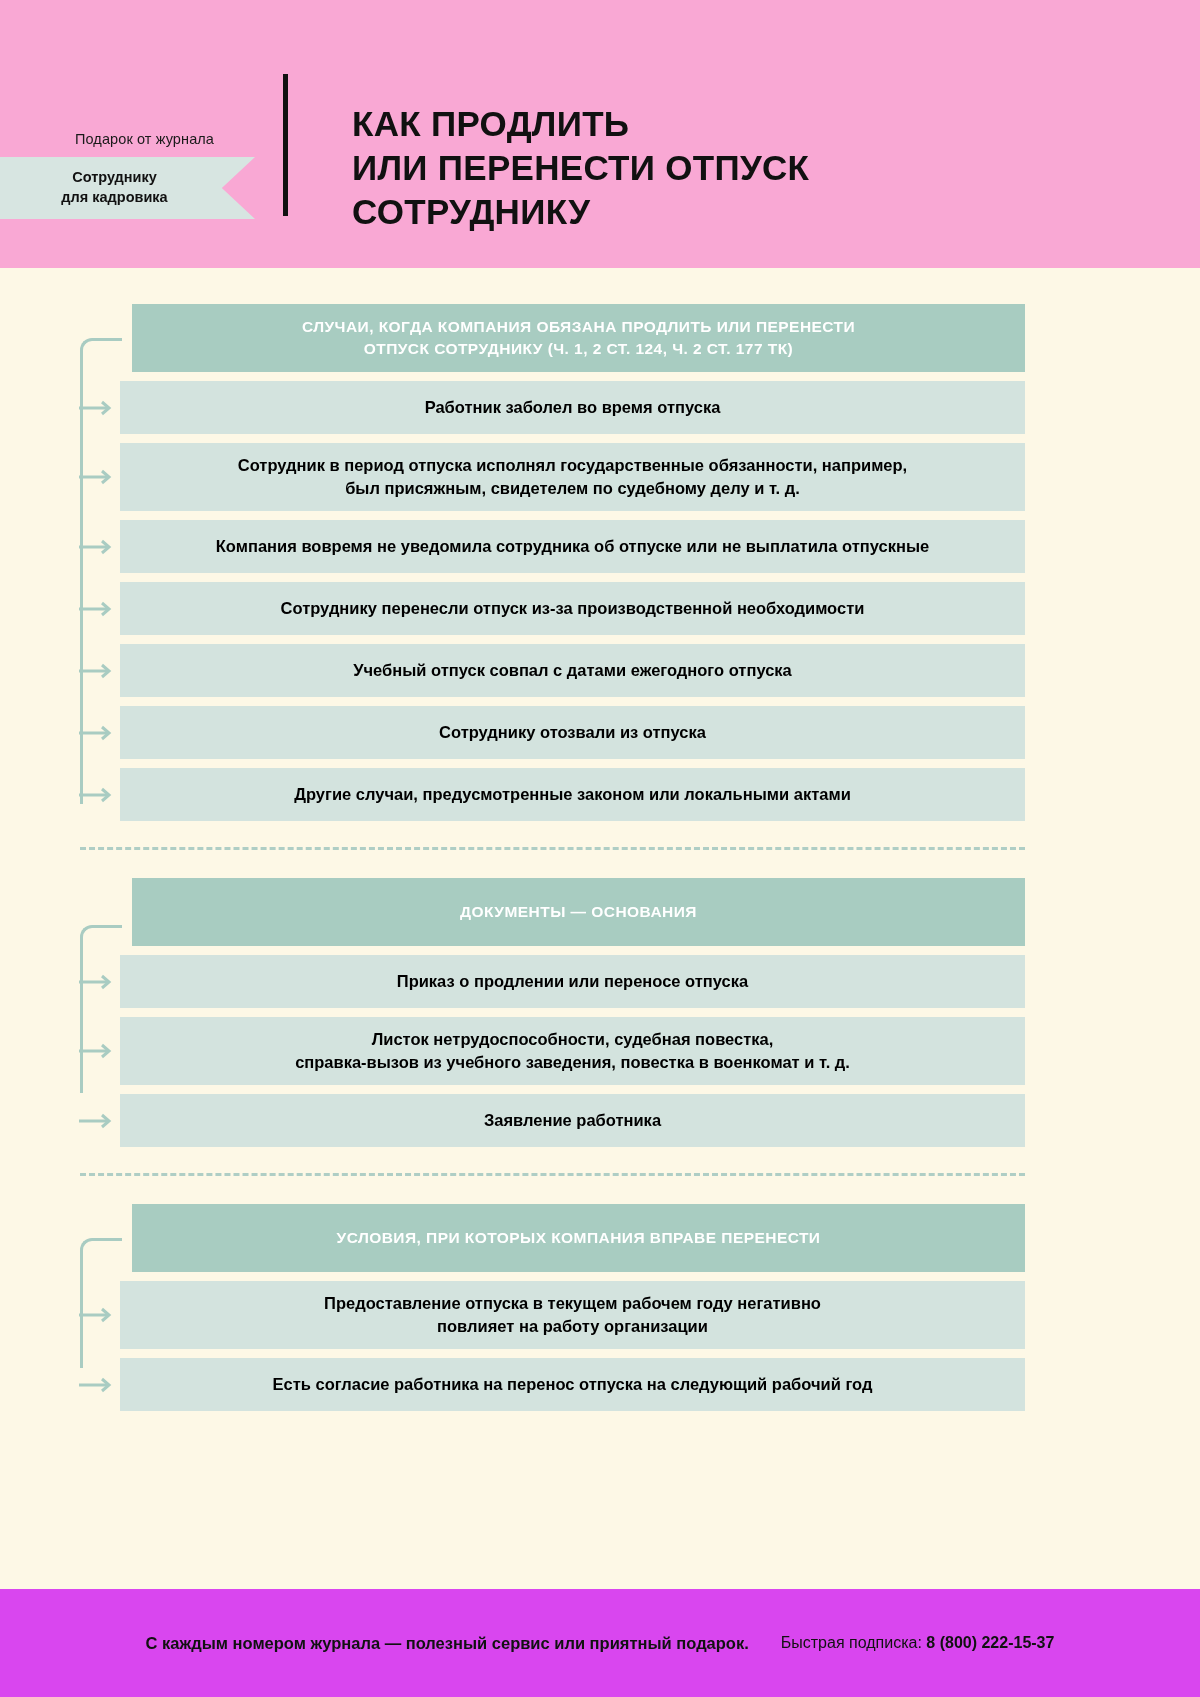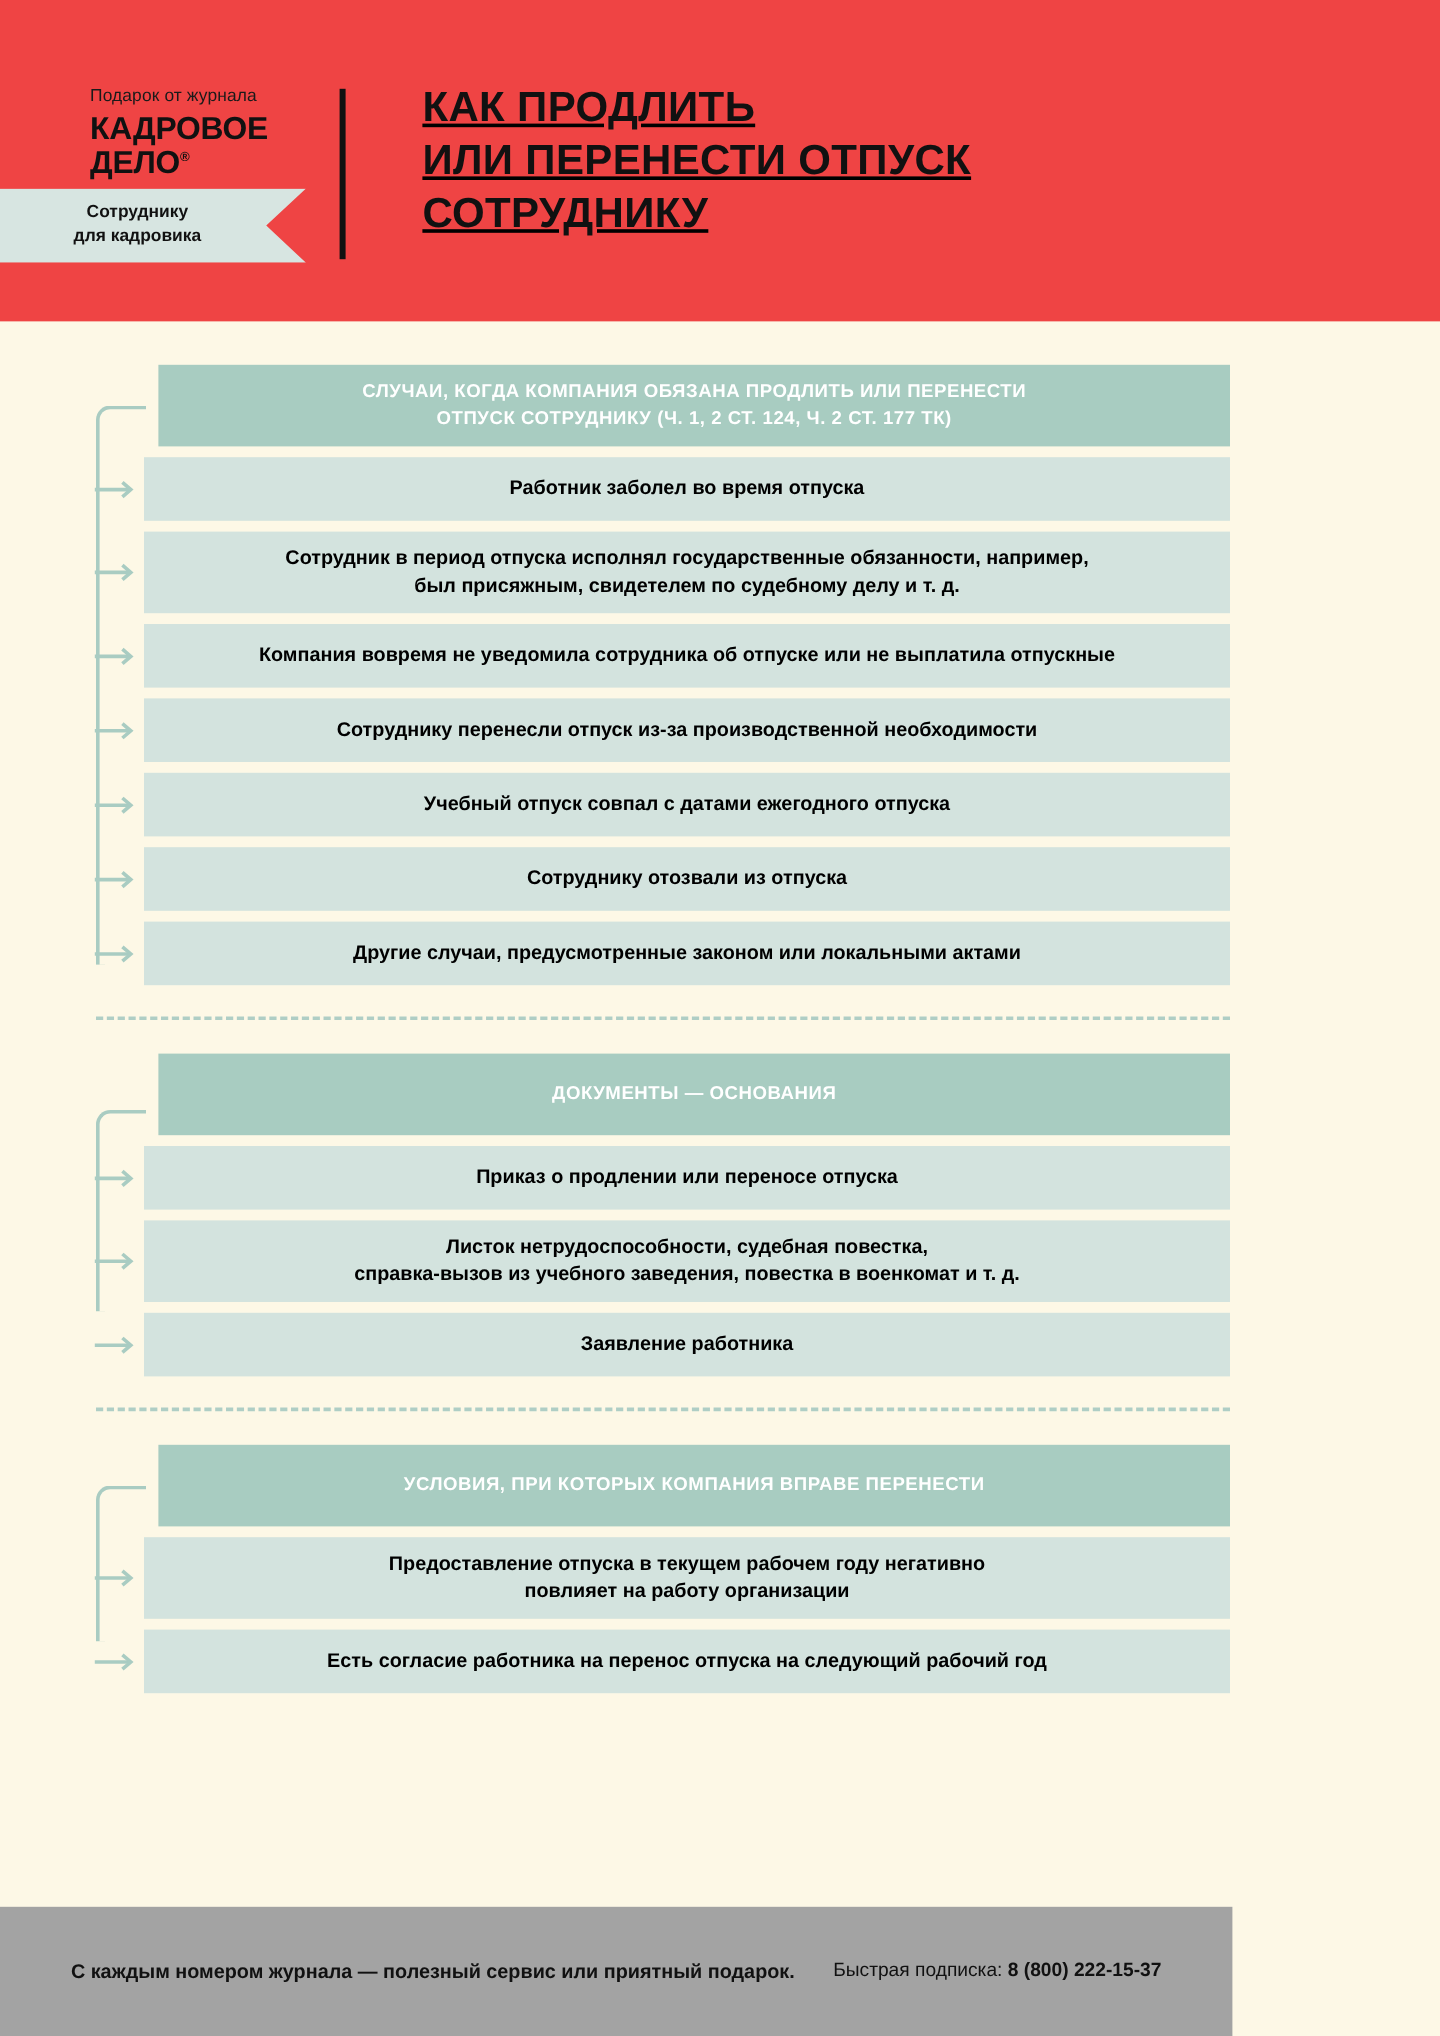--- a/index.html
+++ b/index.html
@@ -9,23 +9,23 @@
     font-family:"Liberation Sans", sans-serif;
     background:#FDF8E6;
     width:1200px;height:1697px;
     position:relative;overflow:hidden;
   }
 
   
   .header{
     position:relative;
     height:268px;
-    background:#ef4444;
+    background:#f9a8d4;
     display:flex;
-    align-items:flex-start;
+    align-items:center;
   }
   .brand{
     position:relative;
     width:290px;
     flex:0 0 290px;
     padding-top:72px;
     padding-left:75px;
   }
   .brand-kicker{
     font-size:14.5px;
@@ -70,21 +70,20 @@
   }
   .vrule{
     position:absolute;
     left:283px;top:74px;
     width:5px;height:142px;
     background:#111;
   }
   .title{
     padding-top:68px;
     padding-left:62px;
-    text-decoration:underline;
   }
   .title div{
     font-size:35px;
     font-weight:bold;
     color:#111;
     line-height:1.25;
     letter-spacing:0.3px;
     text-transform:uppercase;
     white-space:nowrap;
   }
@@ -152,22 +151,22 @@
   .divider{
     height:0;
     border-top:3px dashed #AFCEC5;
     margin:26px 175px 28px 80px;
   }
 
   
   .footer{
     position:absolute;
     left:0;bottom:0;
-    width:1027px;height:108px;
-    background:#a3a3a3;
+    width:1200px;height:108px;
+    background:#d946ef;
     display:flex;
     align-items:center;
     justify-content:center;
     gap:32px;
   }
   .footer-left{
     font-size:16.5px;
     font-weight:bold;
     color:#111;
     white-space:nowrap;

